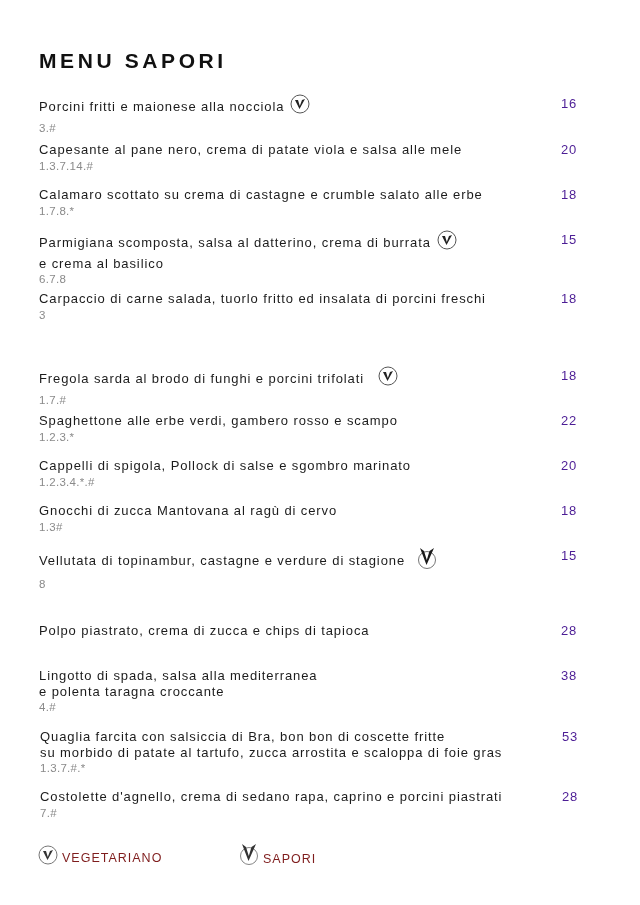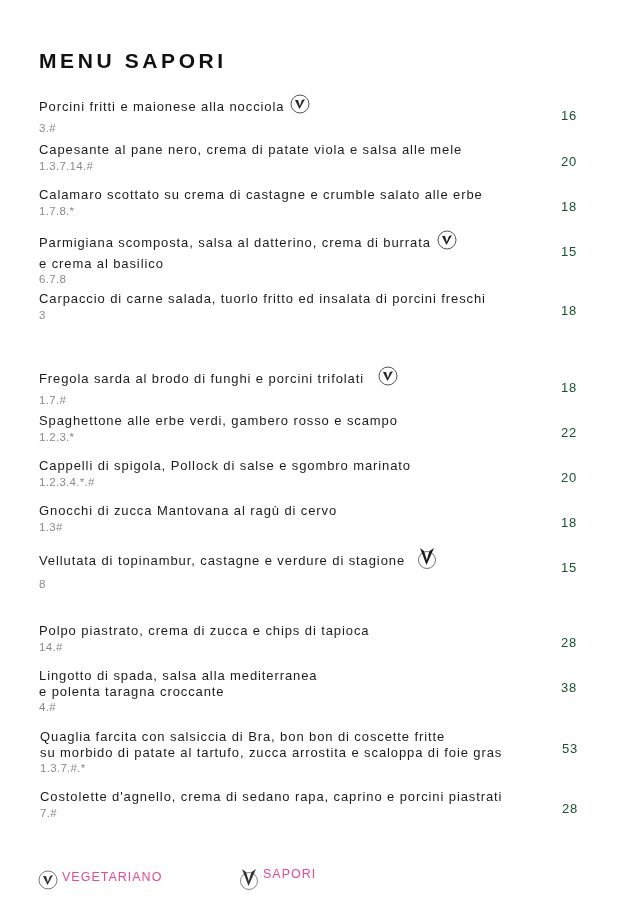--- a/index.html
+++ b/index.html
@@ -3,24 +3,24 @@
 <meta charset="utf-8">
 <style>
   html, body { margin:0; padding:0; background:#ffffff; }
   body { width:640px; height:905px; position:relative; overflow:hidden;
          font-family:"Liberation Sans", sans-serif; color:#1c1c1c; }
   .title { position:absolute; left:39px; top:49px; font-size:21px; font-weight:bold;
            letter-spacing:3.6px; color:#111; }
   .item { position:absolute; left:39px; width:540px; }
   .name { font-size:13px; letter-spacing:0.9px; line-height:15.5px; color:#1c1c1c; white-space:nowrap; }
   .allergens { font-size:11.5px; color:#8a8a8a; letter-spacing:0.3px; line-height:14px; margin-top:1px; }
-  .price { position:absolute; right:2px; top:12px; font-size:13px; letter-spacing:0.8px; color:#14532d; }
+  .price { position:absolute; right:2px; top:0; font-size:13px; letter-spacing:0.8px; color:#4c1d95; }
   .icon { display:inline-block; vertical-align:middle; margin-left:6px; position:relative; top:-2px; }
-  .legend { position:absolute; top:845px; display:flex; align-items:flex-start; font-size:12.5px;
-            letter-spacing:1px; color:#ec4899;margin-top:25px; }
+  .legend { position:absolute; top:845px; display:flex; align-items:flex-end; font-size:12.5px;
+            letter-spacing:1px; color:#7f1d1d; }
   .legend svg { margin-right:4px; }
 </style>
 </head>
 <body>
 
 <div class="title">MENU SAPORI</div>
 
 <div class="item" style="top:96px">
   <div class="name"><span>Porcini fritti e maionese alla nocciola</span><span class="icon"><svg width="20" height="20" viewBox="0 0 20 20">
           <circle cx="10" cy="10" r="9" fill="none" stroke="#555" stroke-width="1"></circle>
@@ -89,21 +89,20 @@
   <div class="name"><span>Vellutata di topinambur, castagne e verdure di stagione</span><span class="icon" style="margin-left:12px"><svg width="20" height="24" viewBox="0 0 20 24">
           <circle cx="10" cy="14" r="8.5" fill="none" stroke="#666" stroke-width="0.9"></circle>
           <path d="M3 2 L9.5 19 L17 2 L12.5 5 L9.8 14 L7 5 Z" fill="#1a1a1a"></path>
         </svg></span></div>
   <div class="allergens">8</div>
   <div class="price">15</div>
 </div>
 
 <div class="item" style="top:623px">
   <div class="name">Polpo piastrato, crema di zucca e chips di tapioca</div>
-  <div class="allergens">14.#</div>
   <div class="price">28</div>
 </div>
 
 <div class="item" style="top:668px">
   <div class="name">Lingotto di spada, salsa alla mediterranea</div>
   <div class="name">e polenta taragna croccante</div>
   <div class="allergens">4.#</div>
   <div class="price">38</div>
 </div>
 

